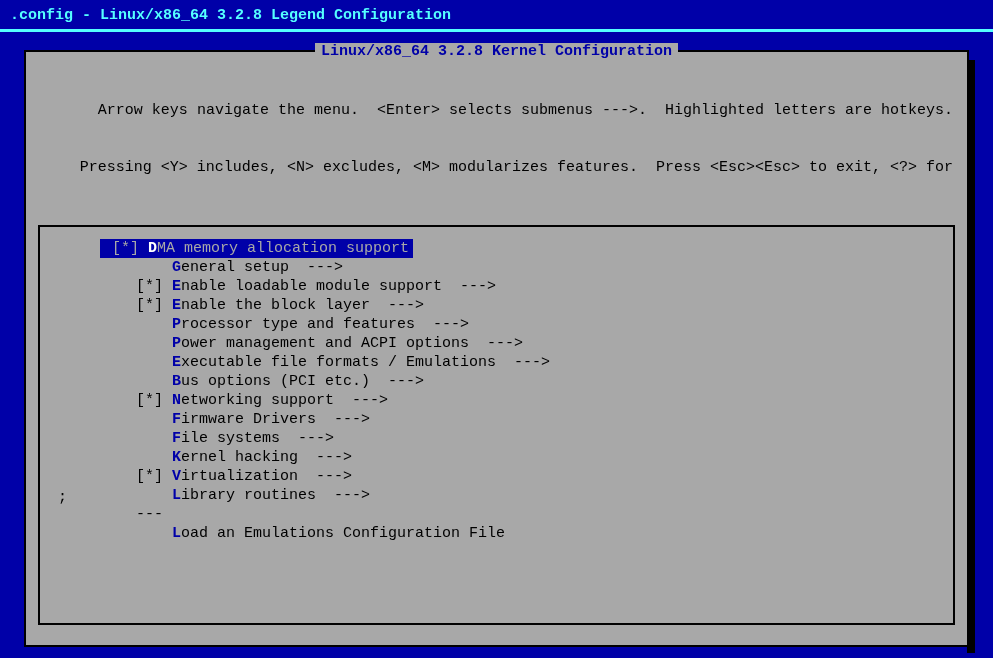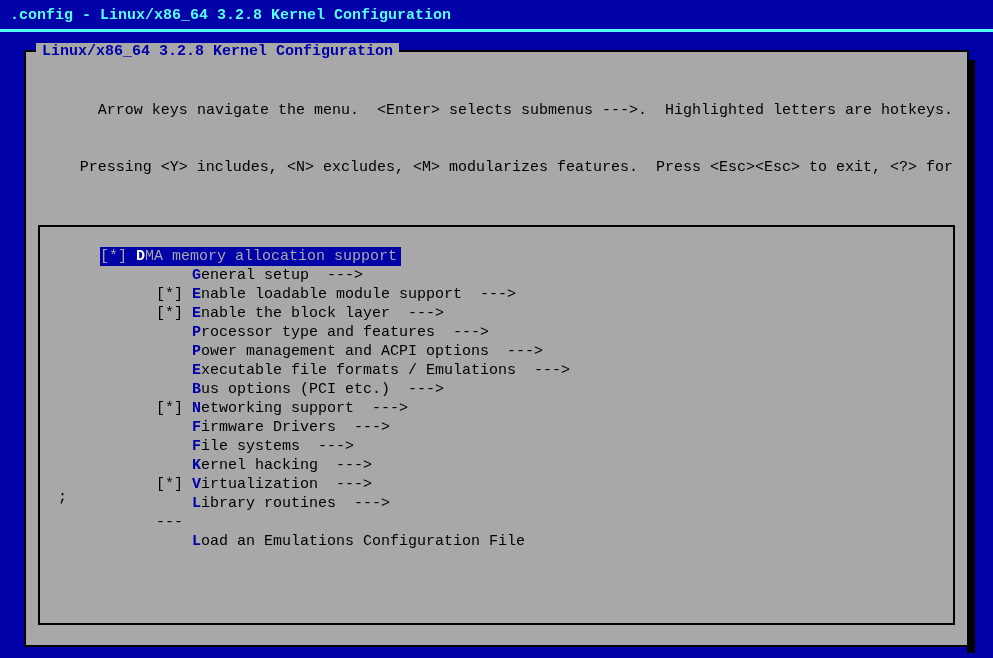--- a/index.html
+++ b/index.html
@@ -33,20 +33,21 @@
   }
   .outer-shadow {
     position: absolute;
     right: -8px;
     top: 8px;
     bottom: -8px;
     width: 8px;
     background: #000;
   }
   .panel-title-row {
+    text-align: center;
     margin-top: -14px;
     margin-bottom: 2px;
   }
   .panel-title {
     background: #a8a8a8;
     padding: 0 6px;
     color: #0000a8;
     font-weight: bold;
   }
   .help-text {
@@ -56,42 +57,41 @@
     text-align: right;
   }
   .inner-panel {
     border: 2px solid #000;
     margin: 4px 2px 6px 2px;
     padding: 12px 0 40px 0;
     min-height: 400px;
   }
   .menu-line {
     white-space: pre;
-    padding-left: 80px;
+    padding-left: 60px;
   }
   .menu-line.selected {
     display: inline-block;
     background: #0000a8;
     color: #a8a8a8;
     margin-left: 60px;
-    padding-left: 0;
+    padding-left: 12px;
     padding-right: 4px;
-    margin-top: 8px;
   }
   .menu-line.selected .state, .menu-line.selected .rest { color: #a8a8a8; }
   .menu-line.selected .hotkey { color: #fff; font-weight: bold; }
   .hotkey { color: #0000a8; font-weight: bold; }
   .state { color: #000; }
   .rest { color: #000; }
   .stray { position: absolute; left: 32px; top: 436px; color:#000; }
 </style>
 </head>
 <body>
 
-<div class="title-bar">.config - Linux/x86_64 3.2.8 Kernel Configuration</div>
+<div class="title-bar">.config - Linux/x86_64 3.2.8 Legend Configuration</div>
 <div class="title-underline"></div>
 
 <div class="outer-panel">
   <div class="outer-shadow"></div>
 
   <div class="panel-title-row">
     <span class="panel-title">Linux/x86_64 3.2.8 Kernel Configuration</span>
   </div>
 
   <div class="help-text">

